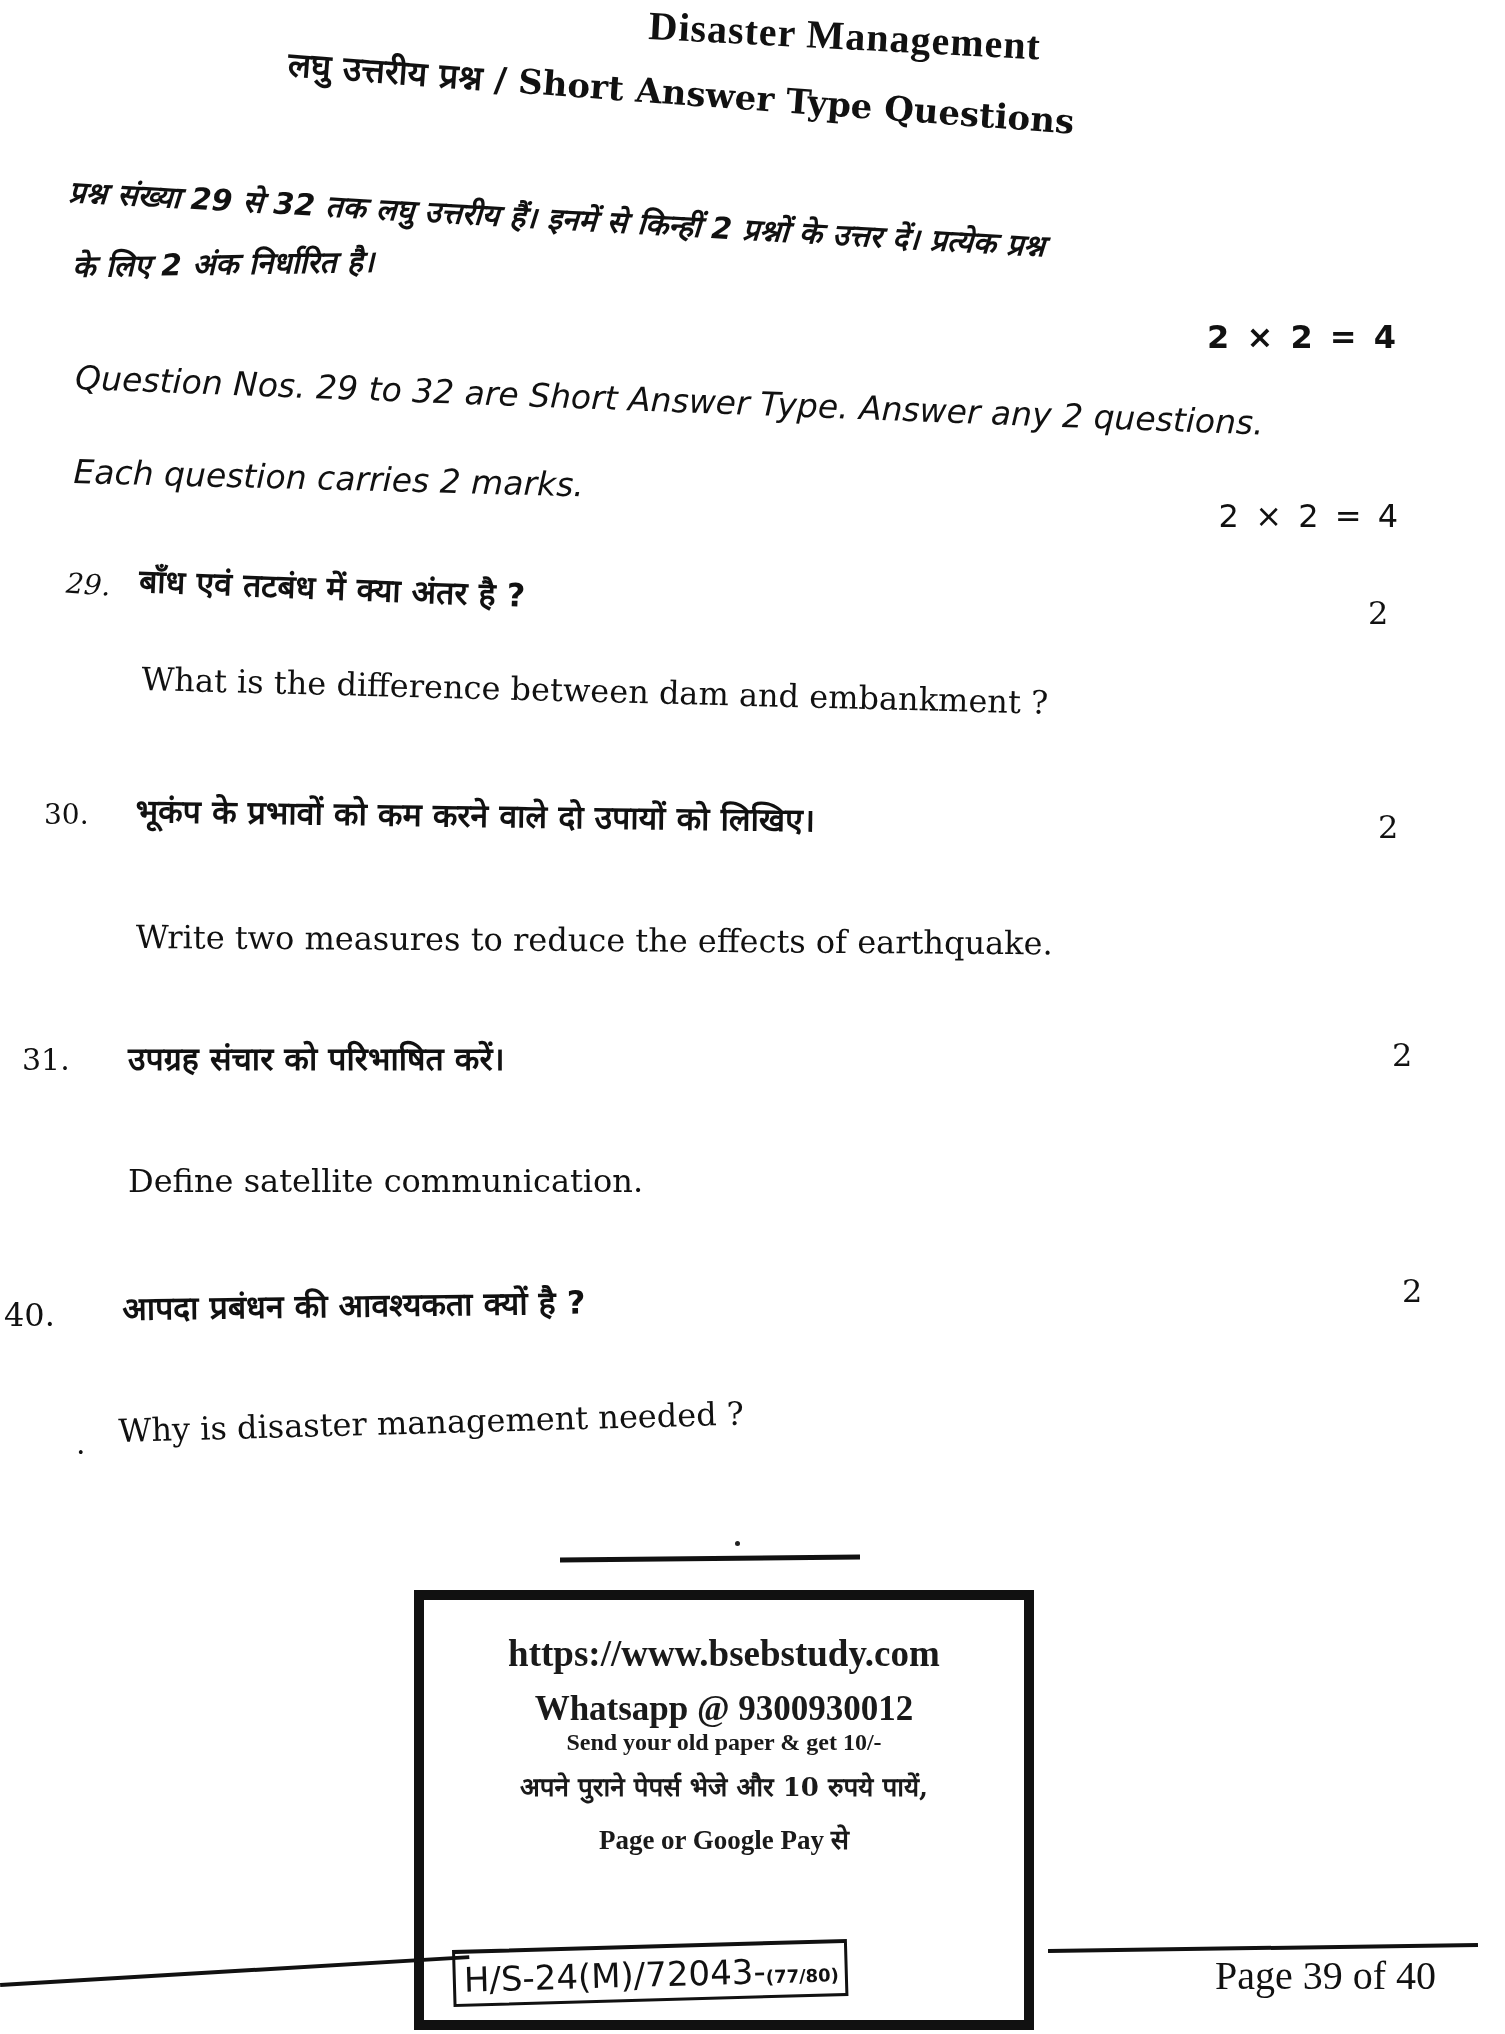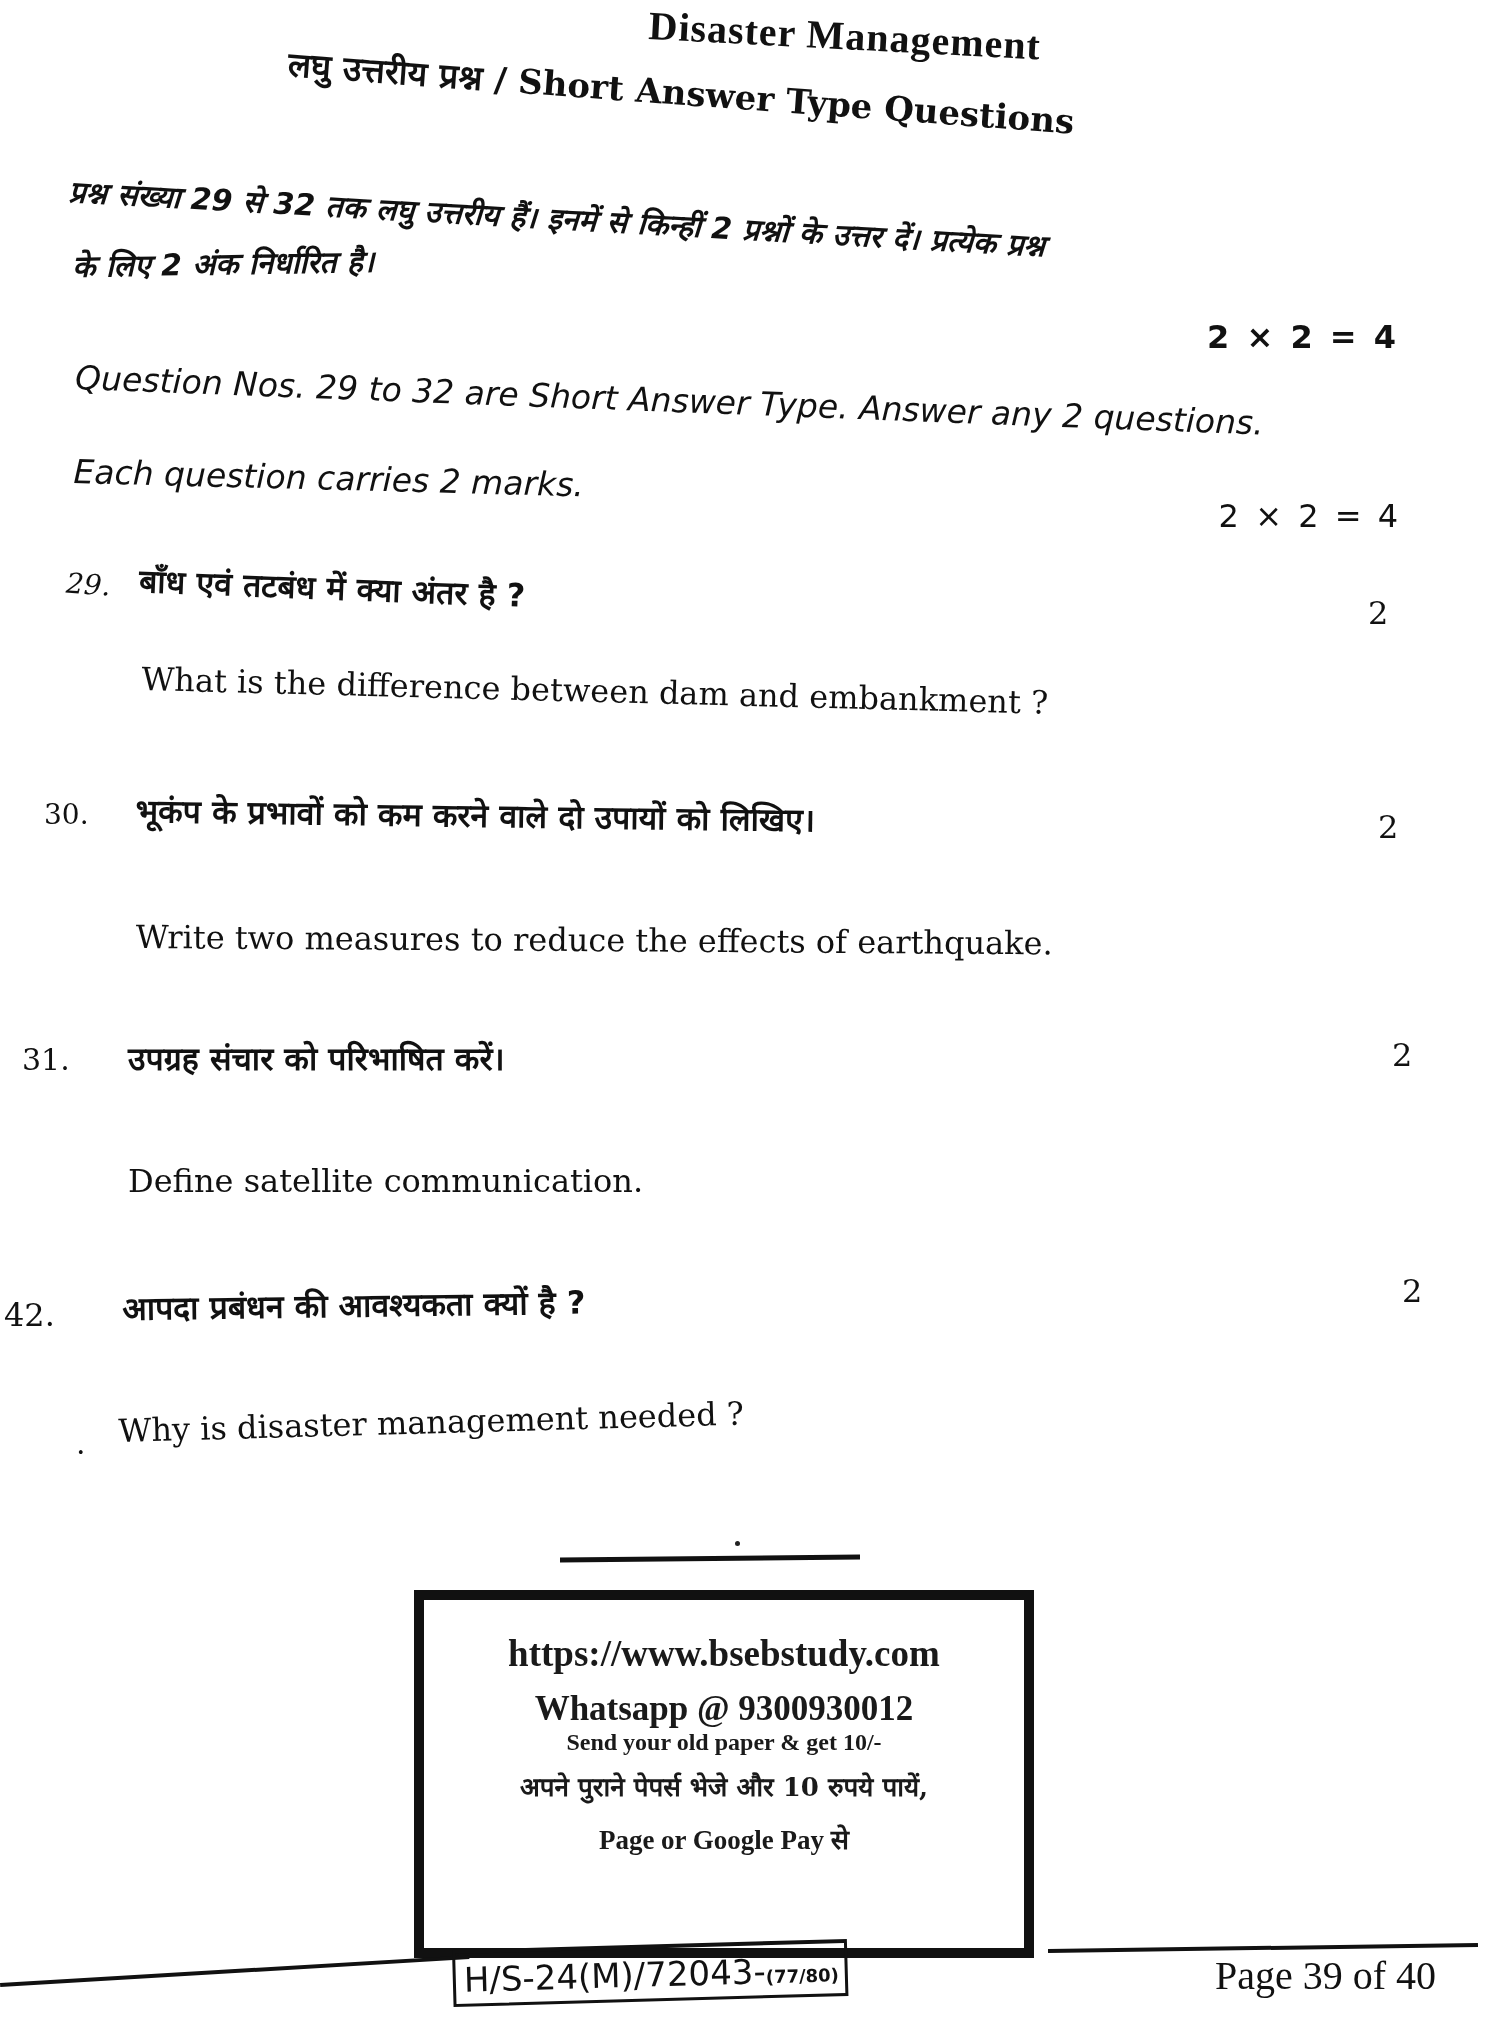--- a/index.html
+++ b/index.html
@@ -109,21 +109,21 @@
       transform: rotate(-0.6deg);
     }
     .dot-mark {
       left: 735px; top: 1541px;
       width: 5px; height: 5px;
       background: #222;
       border-radius: 50%;
     }
     .promo-box {
       left: 414px; top: 1590px;
-      width: 620px; height: 368px;
+      width: 620px; height: 440px;
       border: 10px solid #111111;
       background: #ffffff;
       text-align: center;
       font-family: "Liberation Serif", serif;
       font-weight: bold;
       color: #1a1a1a;
     }
     .promo-line { display: block; white-space: nowrap; }
     .promo-url { font-size: 37px; margin-top: 32px; }
     .promo-wa { font-size: 35px; margin-top: 14px; }
@@ -192,21 +192,21 @@
 </div>
 
 <div>
   <div class="abs q-num" style="left:22px; top:1042px; font-size:30px;">31.</div>
   <div class="abs q-hi" style="left:128px; top:1036px;">उपग्रह संचार को परिभाषित करें।</div>
   <div class="abs q-marks" style="left:1392px; top:1036px;">2</div>
   <div class="abs q-en" style="left:128px; top:1162px;">Define satellite communication.</div>
 </div>
 
 <div>
-  <div class="abs q-num" style="left:4px; top:1296px; font-size:32px;">42.</div>
+  <div class="abs q-num" style="left:4px; top:1296px; font-size:32px;">40.</div>
   <div class="abs q-hi" style="left:122px; top:1286px; transform:rotate(-0.8deg); transform-origin:left top;">आपदा प्रबंधन की आवश्यकता क्यों है ?</div>
   <div class="abs q-marks" style="left:1402px; top:1272px;">2</div>
   <div class="abs" style="left:76px; top:1426px; font-size:30px;">.</div>
   <div class="abs q-en" style="left:118px; top:1412px; transform:rotate(-1.6deg); transform-origin:left top;">Why is disaster management needed ?</div>
 </div>
 
 <div class="abs dot-mark"></div>
 <div class="abs rule-short"></div>
 
 <div class="abs promo-box">

